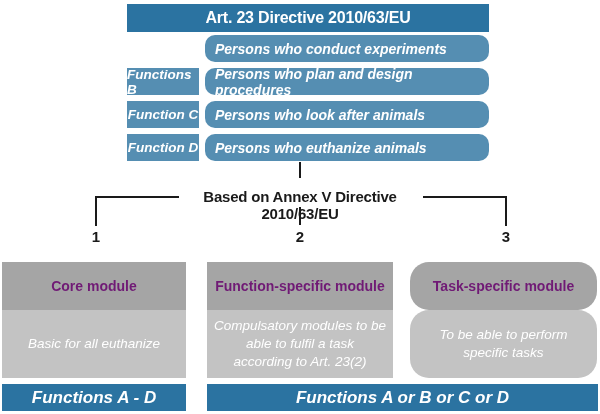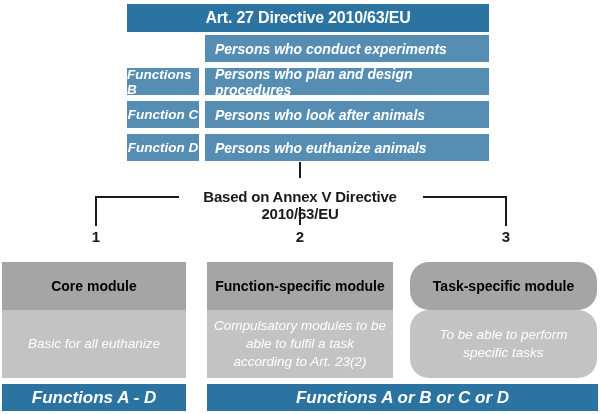--- a/index.html
+++ b/index.html
@@ -8,52 +8,52 @@
     font-family:"Liberation Sans",sans-serif;overflow:hidden;
   }
   .abs{position:absolute;box-sizing:border-box;}
   .center{display:flex;align-items:center;justify-content:center;}
   .blue{background:#2b73a1;color:#ffffff;}
   .lblue{background:#558eb2;color:#ffffff;}
 
   
   .tbl-header{left:127px;top:4px;width:362px;height:28px;font-weight:bold;font-size:16px;letter-spacing:-0.2px;}
   .row-label{left:127px;width:72px;height:27px;font-style:italic;font-weight:bold;font-size:13.5px;}
-  .row-desc{left:205px;width:284px;height:27px;font-style:italic;font-weight:bold;font-size:14px;justify-content:flex-start;padding-left:10px;}
+  .row-desc{left:205px;width:284px;height:27px;font-style:italic;font-weight:bold;font-size:14px;justify-content:flex-start;padding-left:10px;border-radius:10px;}
   .r0{top:35px}.r1{top:68px}.r2{top:101px}.r3{top:134px}
 
   
   .line{background:#1a1a1a;}
   .v-top{left:299px;top:162px;width:2px;height:16px;}
   .h-left{left:95px;top:196px;width:84px;height:2px;}
   .h-right{left:423px;top:196px;width:84px;height:2px;}
   .v-left{left:95px;top:196px;width:2px;height:30px;}
   .v-right{left:505px;top:196px;width:2px;height:30px;}
   .v-mid{left:299px;top:207px;width:2px;height:18px;}
 
   .annex-label{left:170px;top:188px;width:260px;text-align:center;font-weight:bold;font-size:15px;color:#1a1a1a;letter-spacing:-0.2px;}
   .num{top:228px;width:24px;text-align:center;font-weight:bold;font-size:15px;color:#1a1a1a;}
   .n1{left:84px}.n2{left:288px}.n3{left:494px}
 
   
-  .mod-title{top:262px;height:48px;background:#a5a5a5;color:#000000;font-weight:bold;font-size:14px;}
+  .mod-title{top:262px;height:48px;background:#a5a5a5;color:#701a75;font-weight:bold;font-size:14px;}
   .mod-body{top:310px;height:68px;background:#c3c3c3;color:#ffffff;font-style:italic;font-size:13.5px;line-height:18px;text-align:center;white-space:pre-line;}
   .m0{left:2px;width:184px;}
   .m1{left:207px;width:186px;}
   .m2{left:410px;width:187px;border-radius:19px;}
   .bar{top:384px;height:27px;font-weight:bold;font-style:italic;font-size:17px;}
   .bar-left{left:2px;width:184px;}
   .bar-right{left:207px;width:391px;}
 </style>
 </head>
 <body>
 
 <div class="stage">
 
-  <div class="abs center blue tbl-header">Art. 27 Directive 2010/63/EU</div>
+  <div class="abs center blue tbl-header">Art. 23 Directive 2010/63/EU</div>
 
   <div class="abs center lblue row-desc  r0">Persons who conduct experiments</div>
 
   <div class="abs center lblue row-label r1">Functions B</div>
   <div class="abs center lblue row-desc  r1">Persons who plan and design procedures</div>
 
   <div class="abs center lblue row-label r2">Function C</div>
   <div class="abs center lblue row-label r3">Function D</div>
 
   <div class="abs center lblue row-desc  r2">Persons who look after animals</div>

